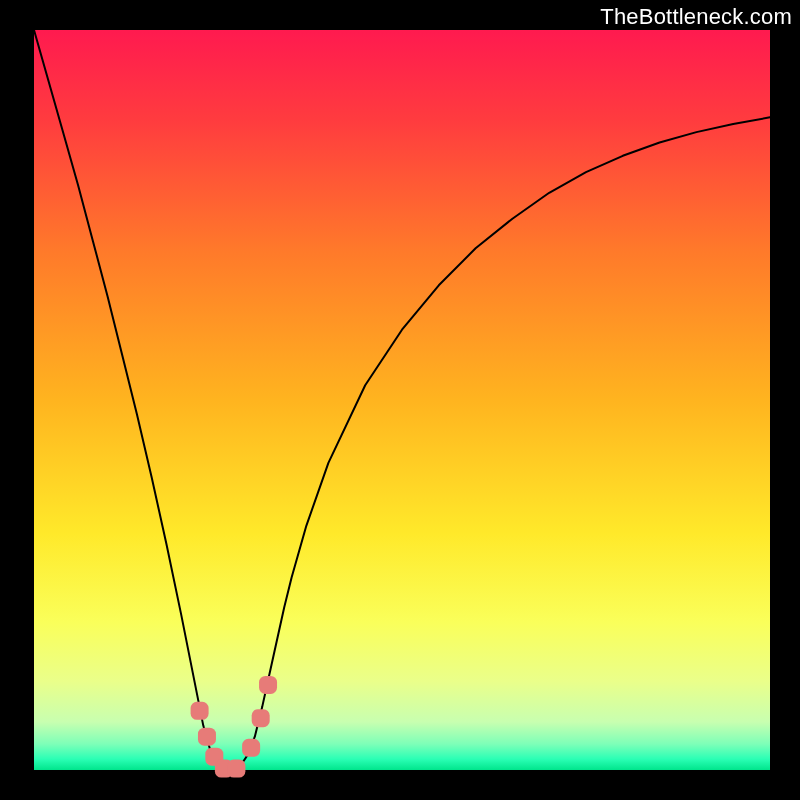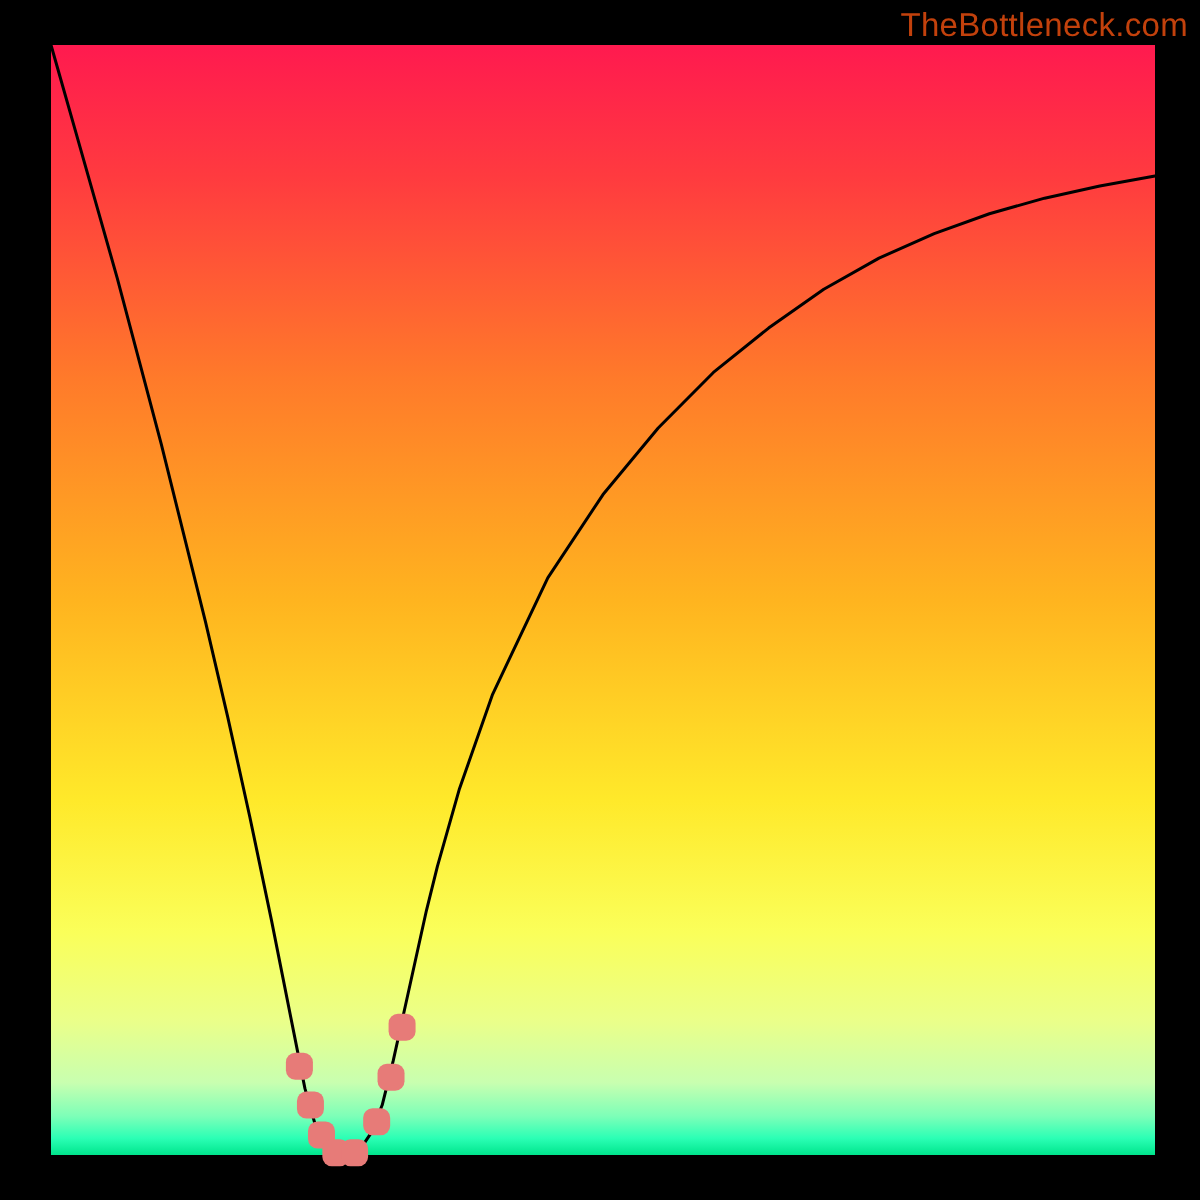--- a/index.html
+++ b/index.html
@@ -16,21 +16,21 @@
     top: 0;
     left: 0;
     width: 800px;
     height: 800px;
     background: #000;
   }
   .watermark {
     position: absolute;
     top: 4px;
     right: 8px;
-    color: #c2410c;
+    color: #ffffff;
     font-size: 22px;
     font-weight: 500;
     letter-spacing: 0.2px;
     z-index: 10;
   }
   svg {
     position: absolute;
     top: 0;
     left: 0;
   }

